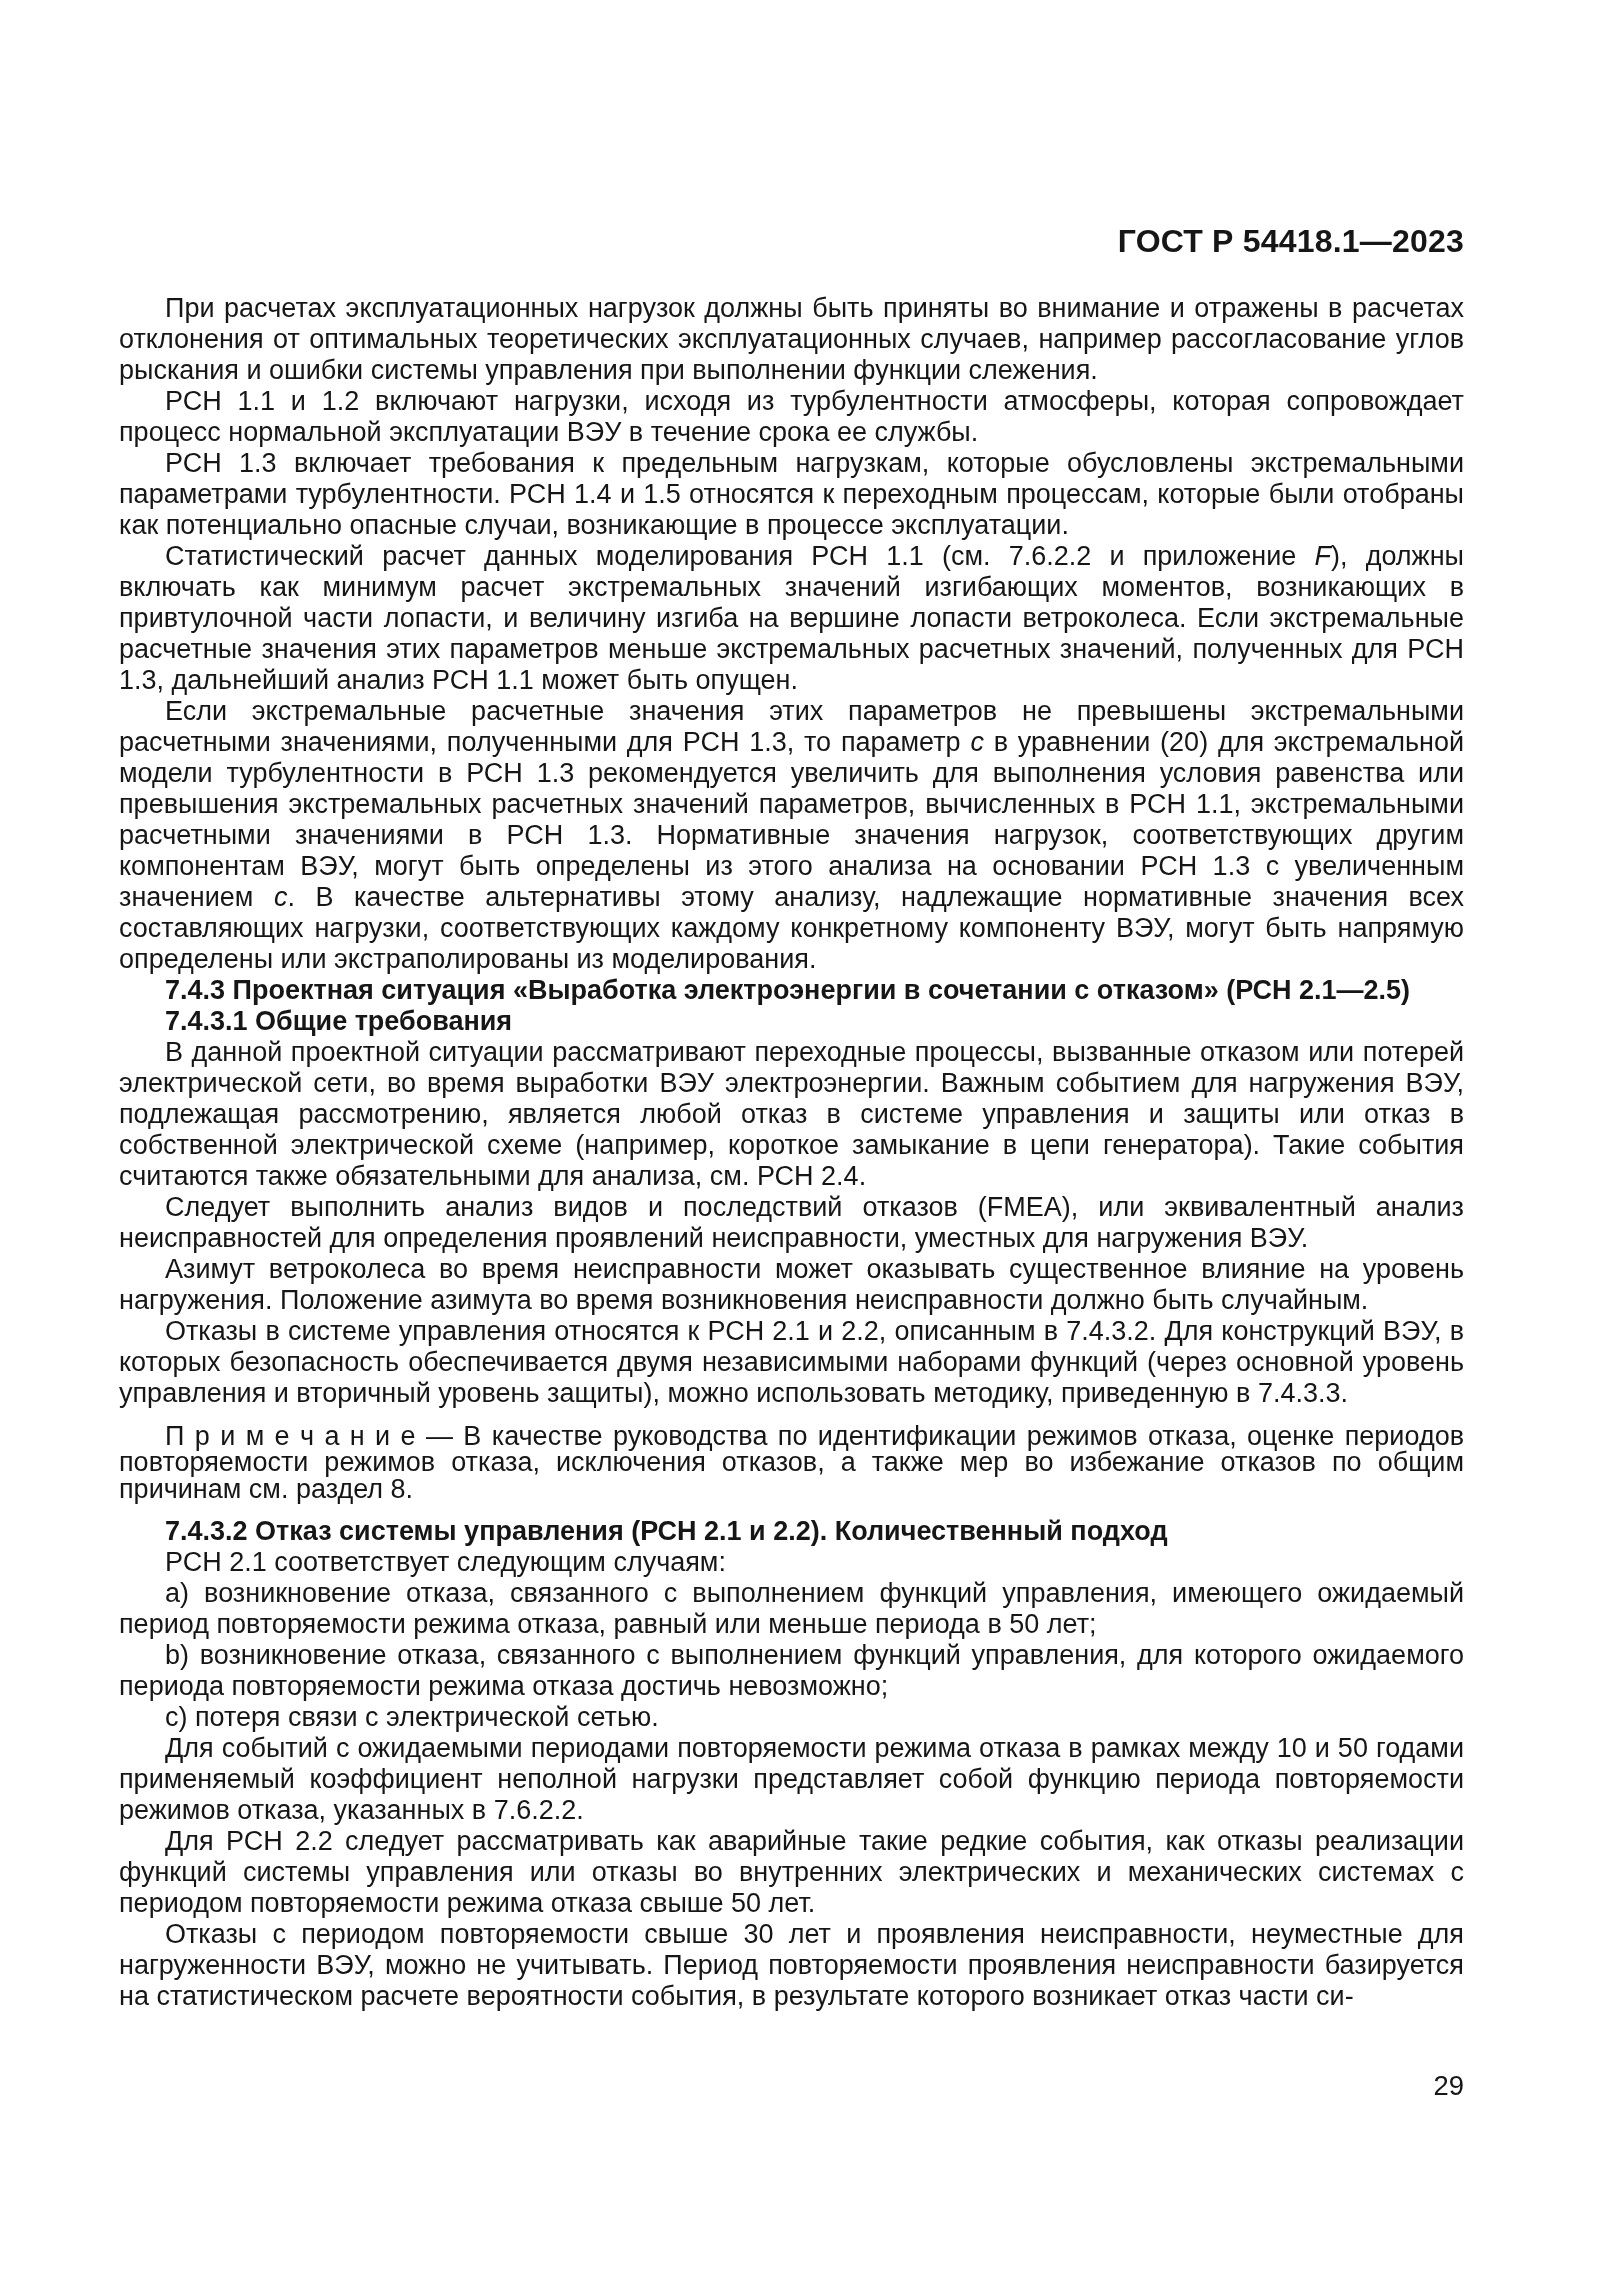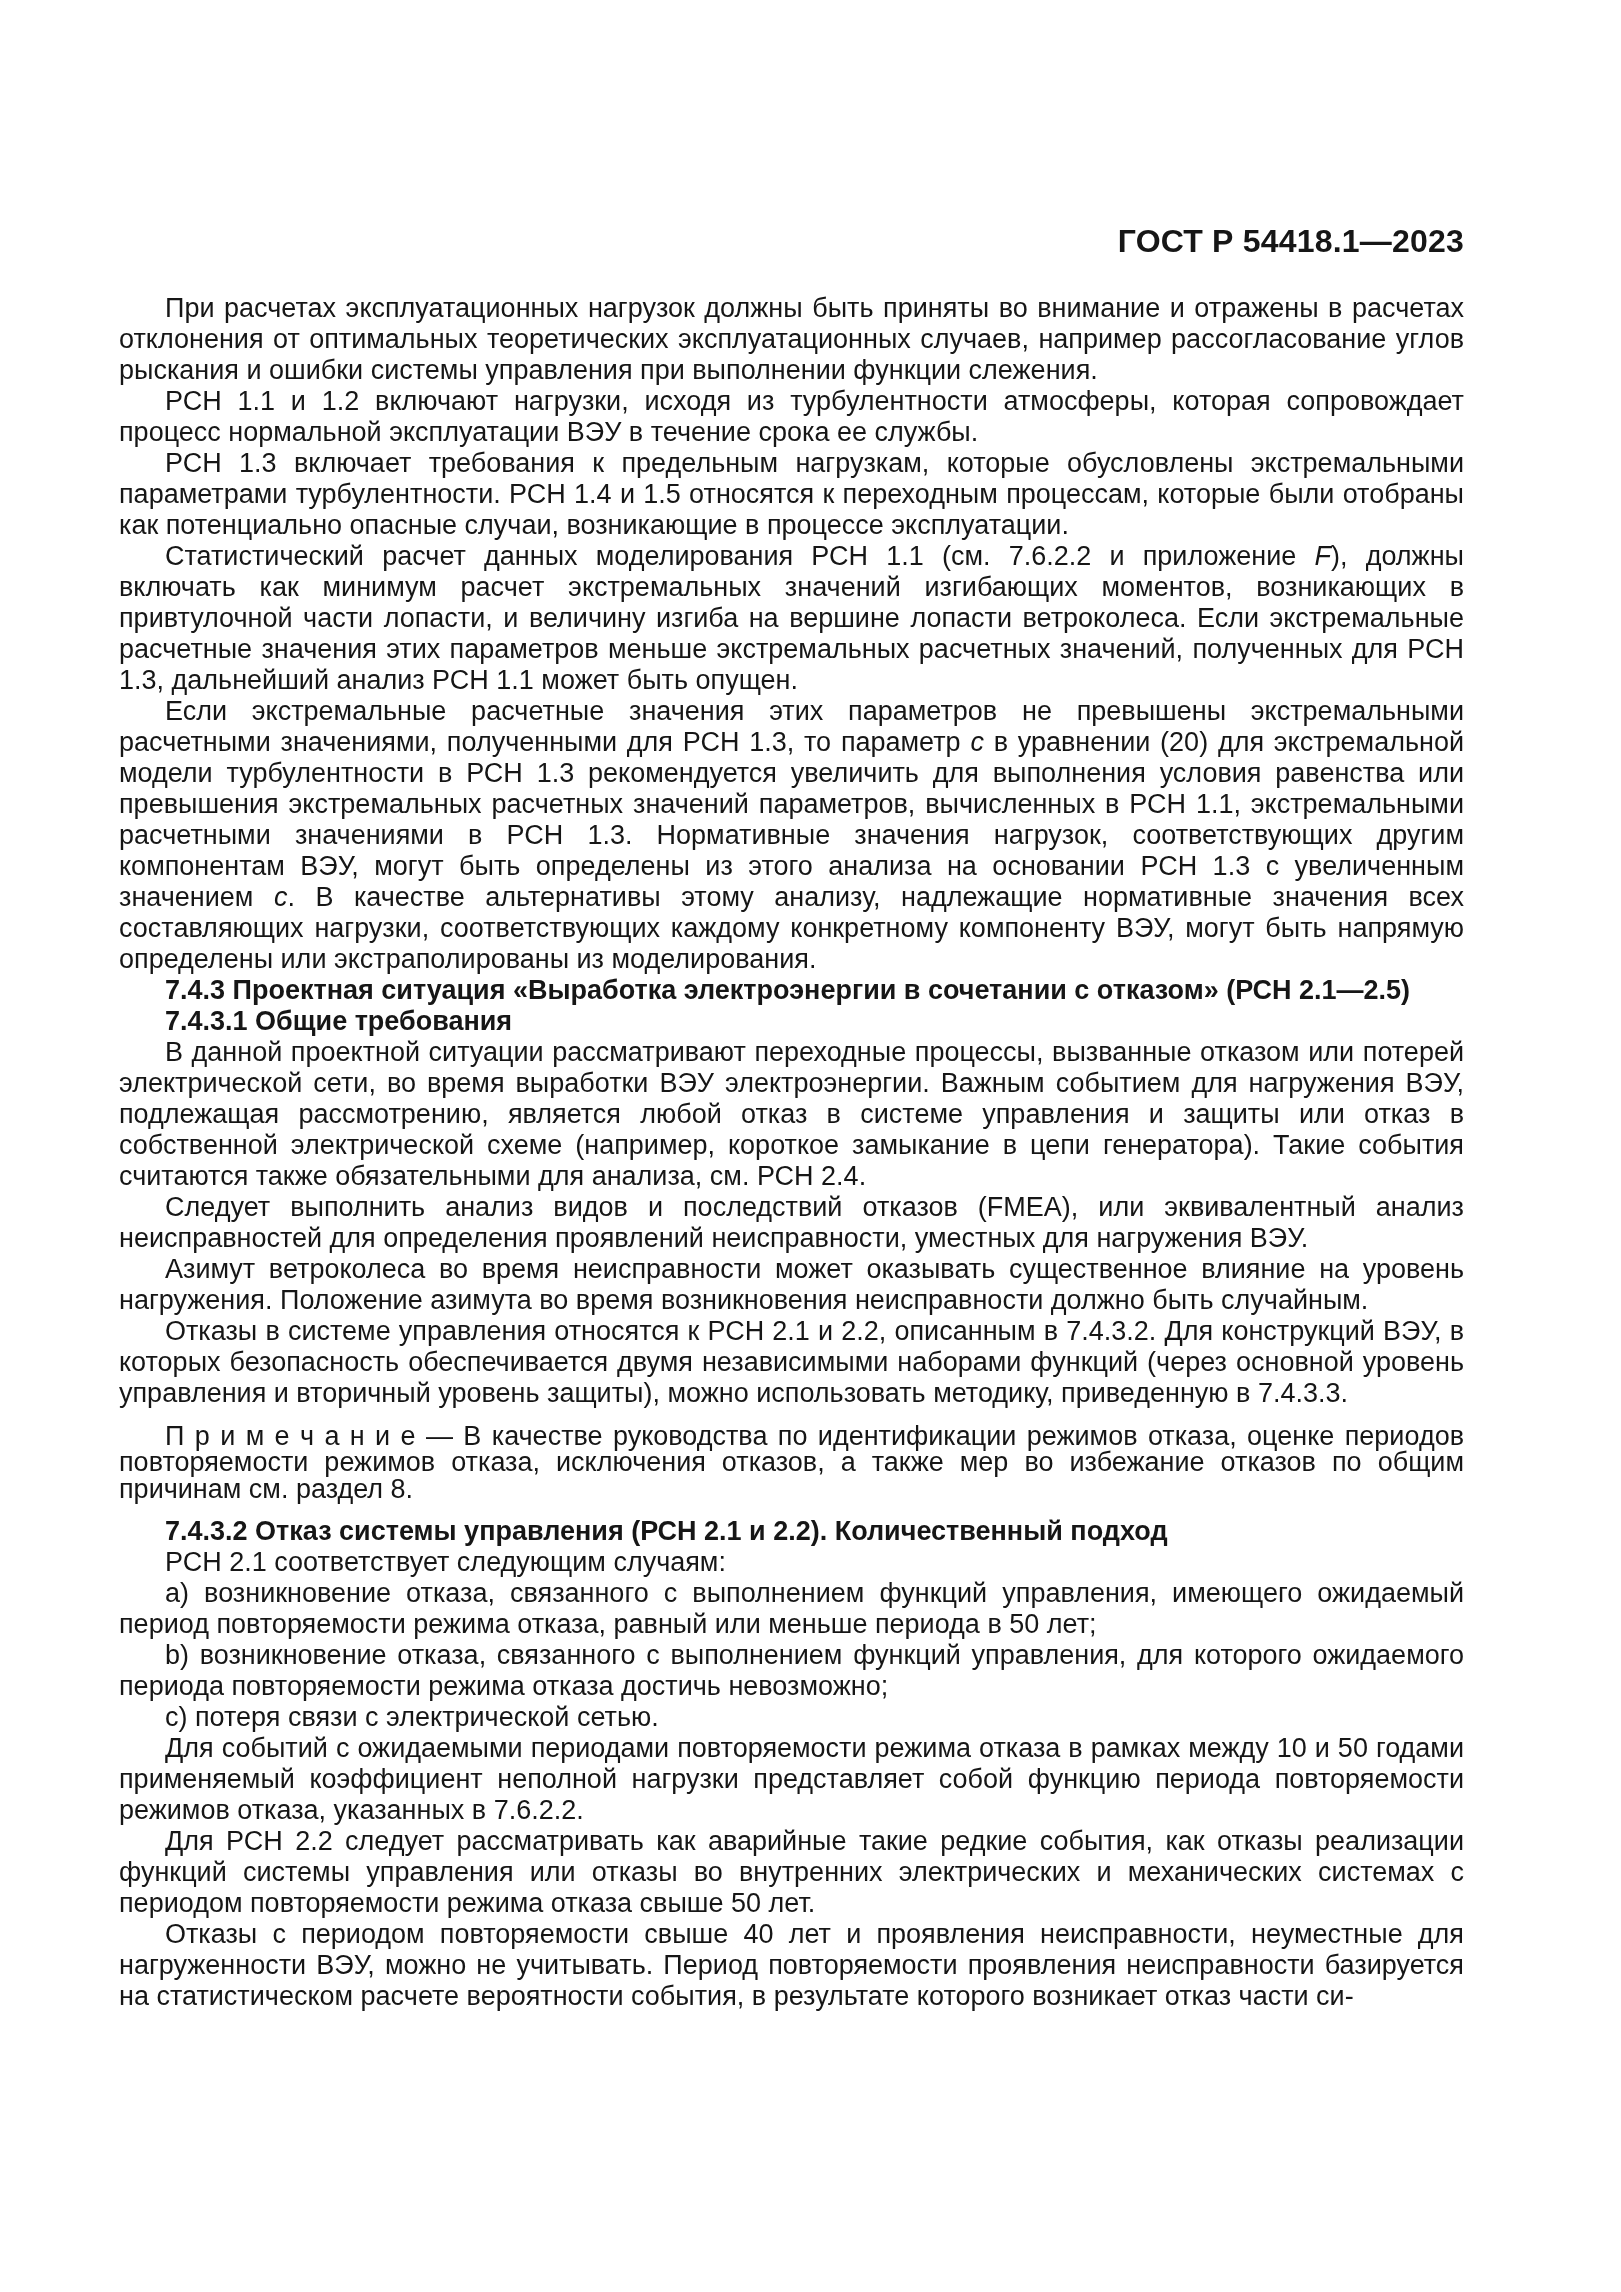--- a/index.html
+++ b/index.html
@@ -93,17 +93,18 @@
     <p class="note">П р и м е ч а н и е — В качестве руководства по идентификации режимов отказа, оценке периодов повторяемости режимов отказа, исключения отказов, а также мер во избежание отказов по общим причинам см. раздел 8.</p>
 
     <p class="subheading">7.4.3.2 Отказ системы управления (РСН 2.1 и 2.2). Количественный подход</p>
 
     <p class="para">РСН 2.1 соответствует следующим случаям:</p>
     <p class="list-item para">a) возникновение отказа, связанного с выполнением функций управления, имеющего ожидаемый период повторяемости режима отказа, равный или меньше периода в 50 лет;</p>
     <p class="list-item para">b) возникновение отказа, связанного с выполнением функций управления, для которого ожидаемого периода повторяемости режима отказа достичь невозможно;</p>
     <p class="list-item para">c) потеря связи с электрической сетью.</p>
     <p class="para">Для событий с ожидаемыми периодами повторяемости режима отказа в рамках между 10 и 50 годами применяемый коэффициент неполной нагрузки представляет собой функцию периода повторяемости режимов отказа, указанных в 7.6.2.2.</p>
     <p class="para">Для РСН 2.2 следует рассматривать как аварийные такие редкие события, как отказы реализации функций системы управления или отказы во внутренних электрических и механических системах с периодом повторяемости режима отказа свыше 50 лет.</p>
-    <p class="para">Отказы с периодом повторяемости свыше 40 лет и проявления неисправности, неуместные для нагруженности ВЭУ, можно не учитывать. Период повторяемости проявления неисправности базируется на статистическом расчете вероятности события, в результате которого возникает отказ части си-</p>
+    <p class="para">Отказы с периодом повторяемости свыше 30 лет и проявления неисправности, неуместные для нагруженности ВЭУ, можно не учитывать. Период повторяемости проявления неисправности базируется на статистическом расчете вероятности события, в результате которого возникает отказ части си-</p>
   </div>
 
+  <div class="page-number">29</div>
 </div>
 
 
 </body></html>

